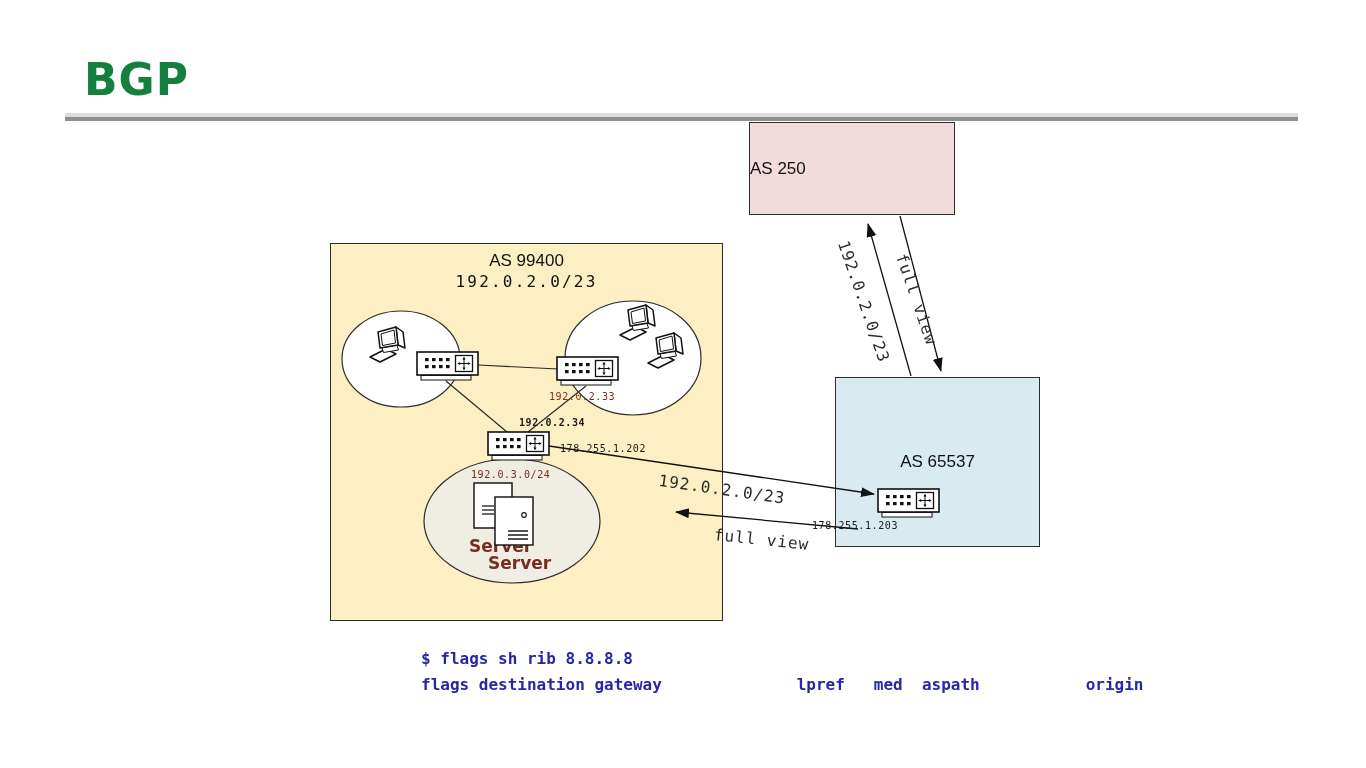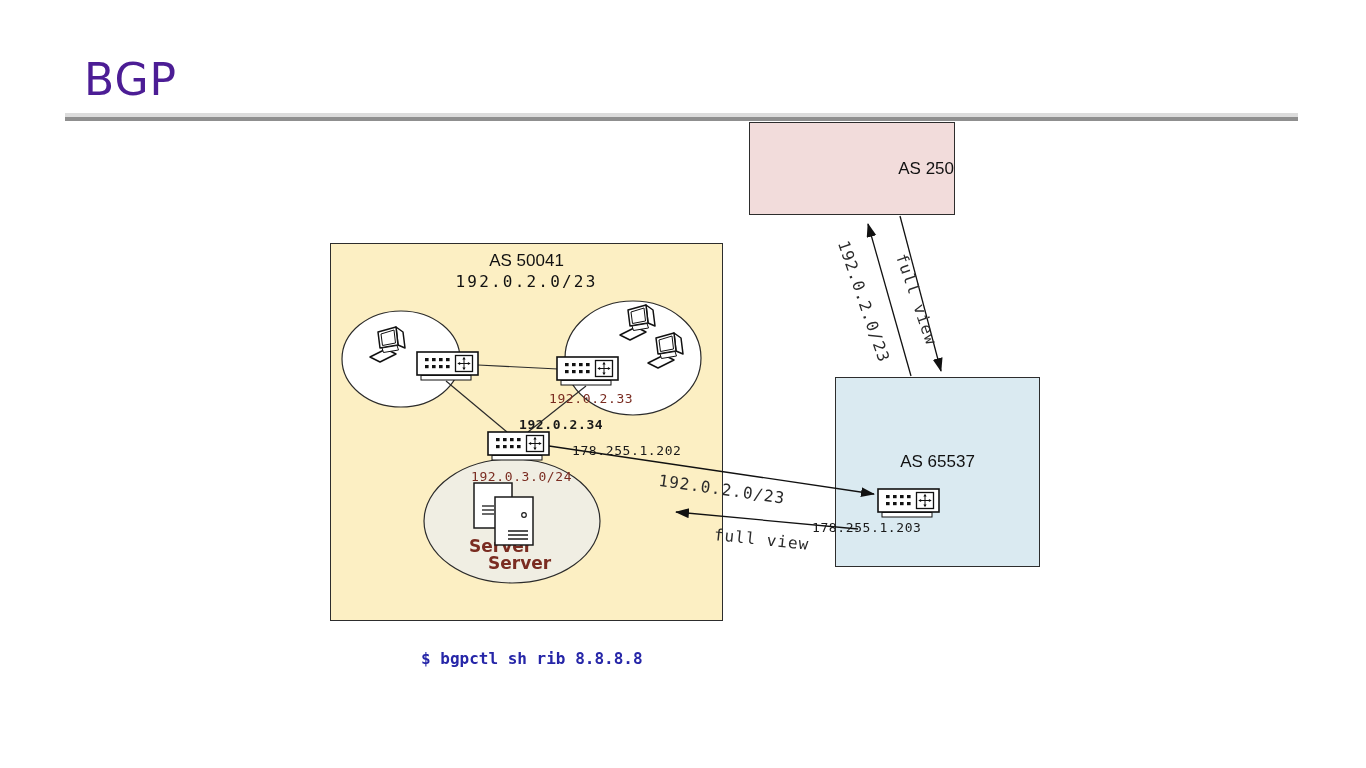--- a/index.html
+++ b/index.html
@@ -1,39 +1,39 @@
 <!DOCTYPE html>
 <html><head>
 <meta charset="utf-8">
 <style>
   html,body{margin:0;padding:0;background:#ffffff;}
   .stage{position:relative;width:1366px;height:768px;background:#ffffff;overflow:hidden;
          font-family:"Liberation Sans",sans-serif;color:#1a1a1a;}
 
   .slide-title{position:absolute;left:84px;top:54px;font-family:"DejaVu Sans",sans-serif;
-               font-weight:normal;font-size:44px;letter-spacing:1px;color:#4c1d95;}
+               font-weight:bold;font-size:44px;letter-spacing:1px;color:#15803d;}
   .rule-light{position:absolute;left:65px;top:113px;width:1233px;height:4px;background:#dcdcdc;}
   .rule-dark{position:absolute;left:65px;top:117px;width:1233px;height:4px;background:#8f8f8f;}
 
   .asbox{position:absolute;border:1px solid #2d2d2d;box-sizing:border-box;}
   .as250{left:749px;top:122px;width:206px;height:93px;background:#f2dcdb;
-         display:flex;align-items:center;justify-content:flex-end;}
+         display:flex;align-items:center;justify-content:flex-start;}
   .as65536{left:330px;top:243px;width:393px;height:378px;background:#fcefc3;}
-  .as65537{left:835px;top:377px;width:205px;height:190px;background:#daeaf1;padding-left:35px;}
+  .as65537{left:835px;top:377px;width:205px;height:170px;background:#daeaf1;padding-left:35px;}
 
   .asname{font-size:17px;color:#111;}
   .as65536-name{position:absolute;left:0;top:7px;width:100%;text-align:center;}
   .as65536-prefix{position:absolute;left:0;top:28px;width:100%;text-align:center;
                   font-family:"DejaVu Sans Mono",monospace;font-size:16px;letter-spacing:2.2px;color:#111;}
   .as65537-name{position:absolute;left:0;top:74px;width:100%;text-align:center;}
 
   svg.overlay{position:absolute;left:0;top:0;z-index:2;pointer-events:none;}
 
   .iplabel{position:absolute;z-index:3;font-family:"DejaVu Sans Mono",monospace;
-           font-size:13px;letter-spacing:0.6px;color:#1a1a1a;white-space:nowrap;}
+           font-size:10px;letter-spacing:0.6px;color:#1a1a1a;white-space:nowrap;}
   .maroon{color:#7a2c21;}
 
   .flowlabel{position:absolute;z-index:3;font-family:"DejaVu Sans Mono",monospace;
              font-size:16px;letter-spacing:1px;color:#2b2b2b;white-space:nowrap;
              transform-origin:0 0;}
   .rot-up{transform:rotate(71deg);}
   .rot-side8{transform:rotate(8deg);}
   .rot-side6{transform:rotate(6deg);}
 
   .terminal{position:absolute;left:421px;top:646px;z-index:3;
@@ -50,21 +50,21 @@
 
   <div class="slide-title">BGP</div>
   <div class="rule-light"></div>
   <div class="rule-dark"></div>
 
   <div class="asbox as250">
     <div class="asname">AS 250</div>
   </div>
 
   <div class="asbox as65536">
-    <div class="asname as65536-name">AS 50041</div>
+    <div class="asname as65536-name">AS 99400</div>
     <div class="as65536-prefix">192.0.2.0/23</div>
   </div>
 
   <div class="asbox as65537">
     <div class="asname as65537-name">AS 65537</div>
   </div>
 
   <svg class="overlay" width="1366" height="768" viewBox="0 0 1366 768">
     <defs>
       <marker id="ah" markerUnits="userSpaceOnUse" markerWidth="16" markerHeight="12" refX="13" refY="5" orient="auto">
@@ -137,26 +137,27 @@
       <circle cx="524" cy="515" r="2.3" fill="none" stroke="#1a1a1a" stroke-width="1.2"></circle>
       <line x1="508" y1="531" x2="528" y2="531" stroke="#1a1a1a" stroke-width="1.5"></line>
       <line x1="508" y1="535" x2="528" y2="535" stroke="#1a1a1a" stroke-width="1.5"></line>
       <line x1="508" y1="539" x2="528" y2="539" stroke="#1a1a1a" stroke-width="1.5"></line>
     </g>
     <text x="488" y="569" class="servertext">Server</text>
   </svg>
 
   <div class="iplabel maroon" style="left:549px;top:391px;">192.0.2.33</div>
   <div class="iplabel" style="left:519px;top:417px;font-weight:bold;">192.0.2.34</div>
-  <div class="iplabel" style="left:572px;top:443px;">178.255.1.202</div>
+  <div class="iplabel" style="left:560px;top:443px;">178.255.1.202</div>
   <div class="iplabel maroon" style="left:471px;top:469px;">192.0.3.0/24</div>
   <div class="iplabel" style="left:812px;top:520px;">178.255.1.203</div>
 
   <div class="flowlabel rot-side8" style="left:660px;top:471px;">192.0.2.0/23</div>
   <div class="flowlabel rot-side6" style="left:715px;top:525px;">full view</div>
   <div class="flowlabel rot-up" style="left:852px;top:238px;">192.0.2.0/23</div>
   <div class="flowlabel rot-up" style="left:910px;top:251px;">full view</div>
 
   <div class="terminal">
-    <div class="tline">$ bgpctl sh rib 8.8.8.8</div>
+    <div class="tline">$ flags sh rib 8.8.8.8</div>
+    <div class="tline">flags destination gateway              lpref   med  aspath           origin</div>
   </div>
 
 </div>
 
 </body></html>

